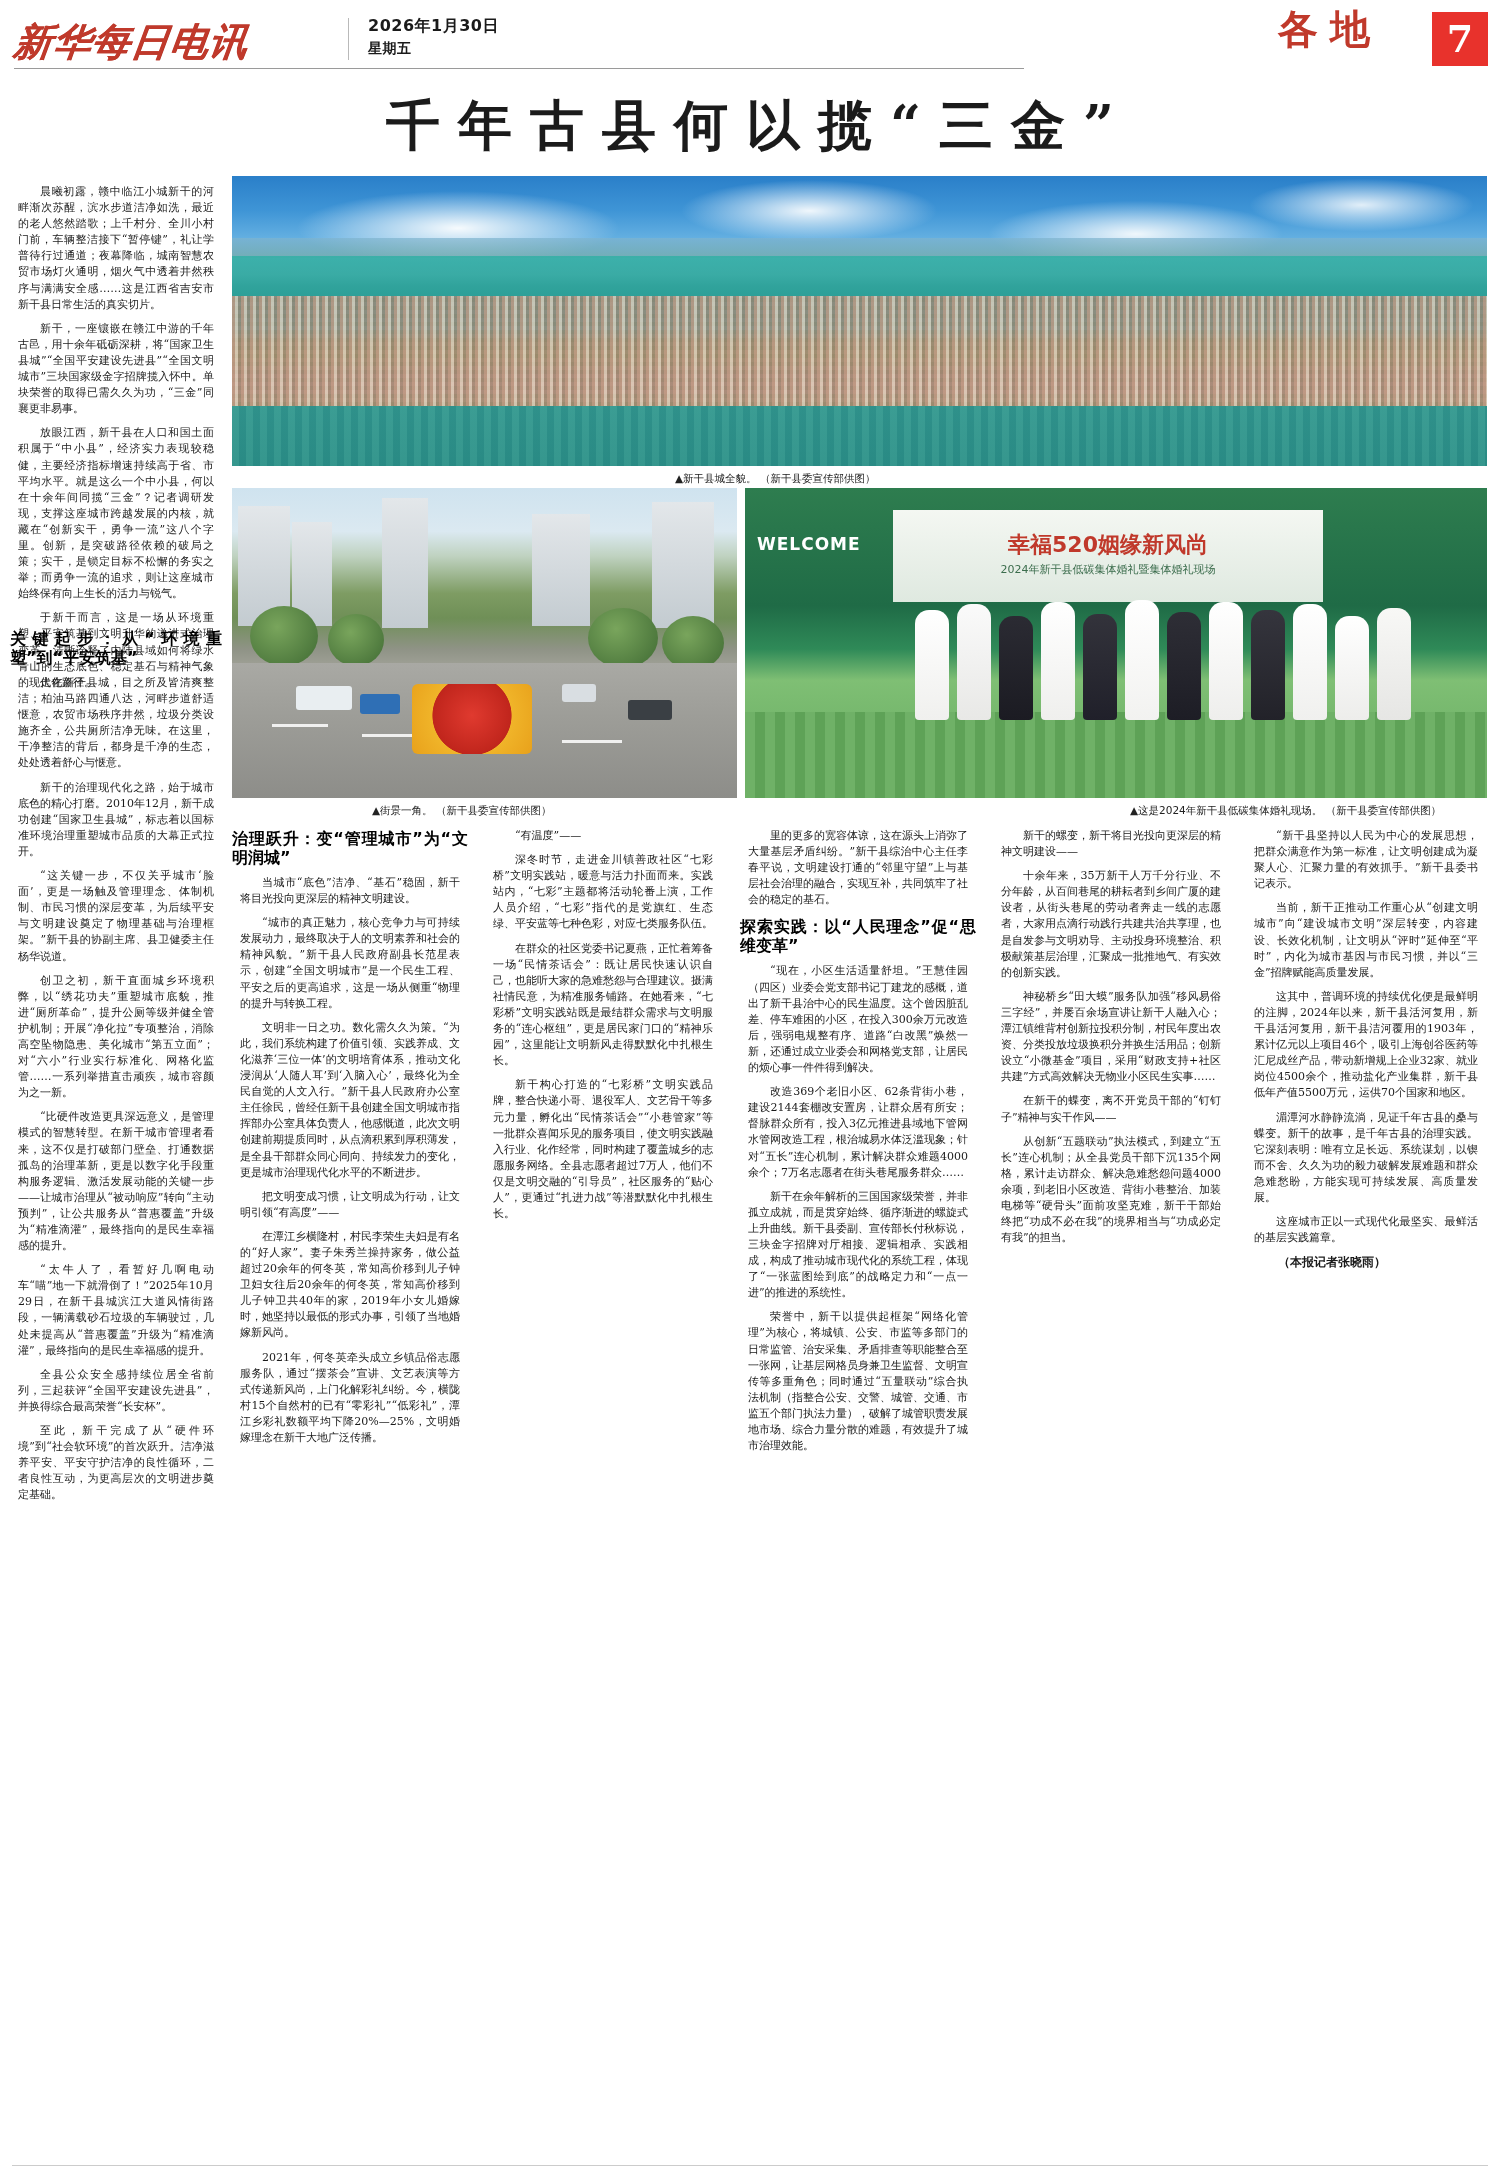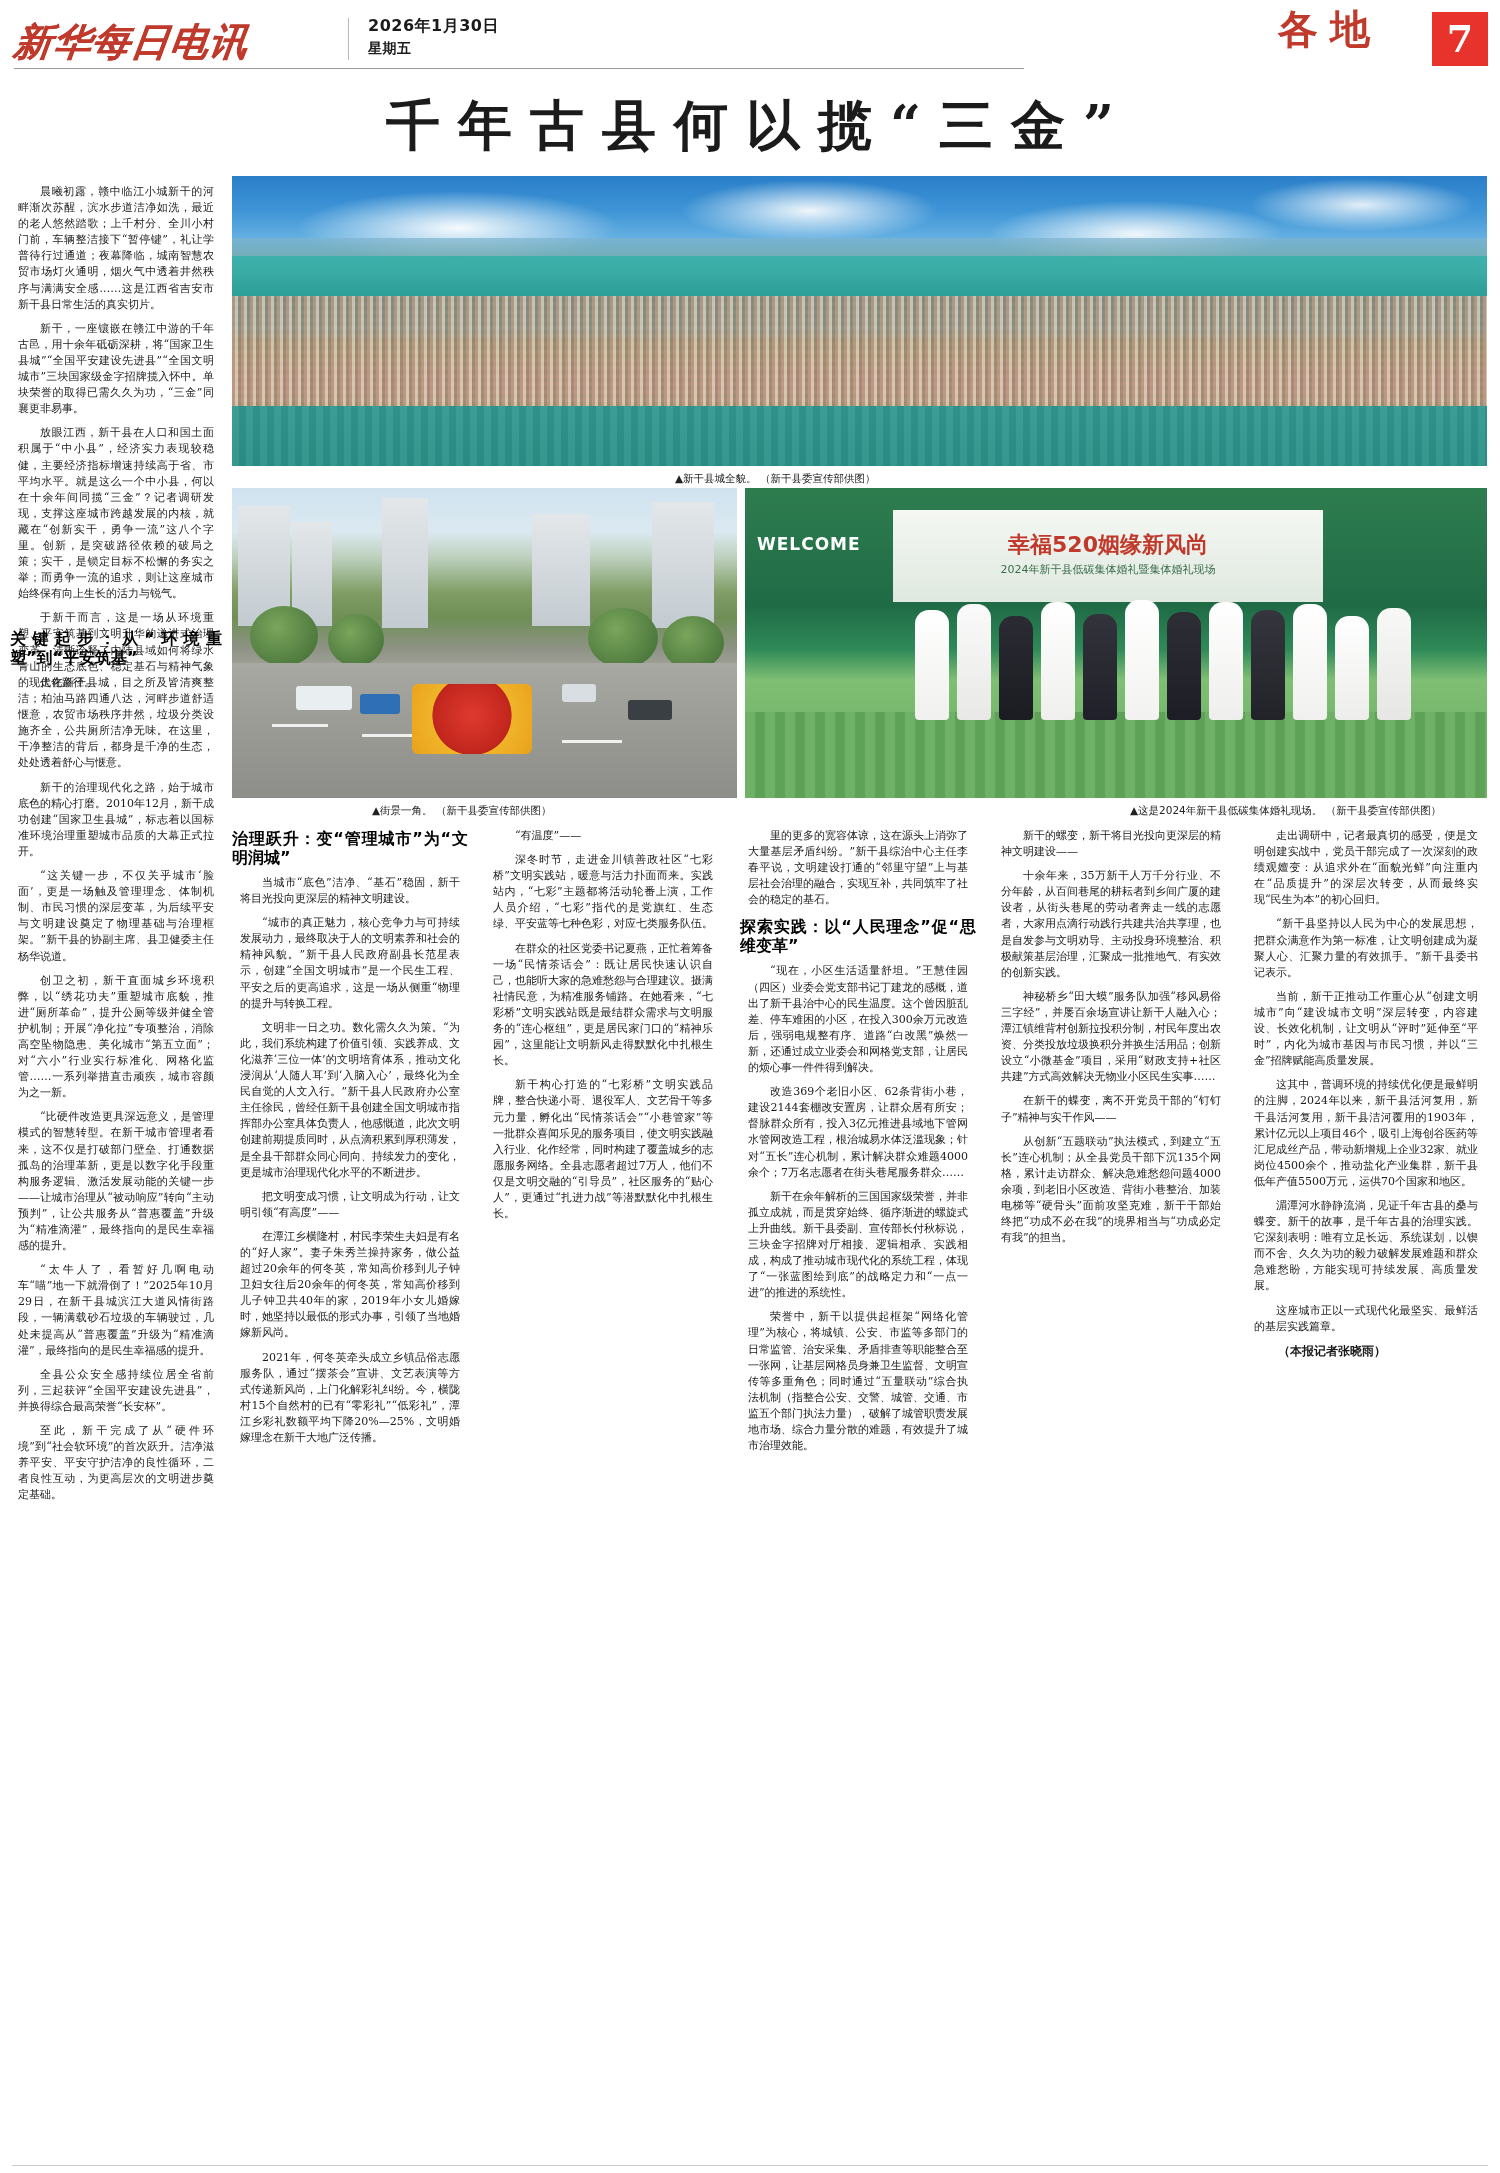--- a/index.html
+++ b/index.html
@@ -227,21 +227,20 @@
 
 <div id="col5" class="col">
   <p>新干的螺变，新干将目光投向更深层的精神文明建设——</p>
   <p>十余年来，35万新干人万千分行业、不分年龄，从百间巷尾的耕耘者到乡间广厦的建设者，从街头巷尾的劳动者奔走一线的志愿者，大家用点滴行动践行共建共治共享理，也是自发参与文明劝导、主动投身环境整治、积极献策基层治理，汇聚成一批推地气、有实效的创新实践。</p>
   <p>神秘桥乡“田大蟆”服务队加强“移风易俗三字经”，并屡百余场宣讲让新干人融入心；潭江镇维背村创新拉投积分制，村民年度出农资、分类投放垃圾换积分并换生活用品；创新设立“小微基金”项目，采用“财政支持+社区共建”方式高效解决无物业小区民生实事……</p>
   <p>在新干的蝶变，离不开党员干部的“钉钉子”精神与实干作风——</p>
   <p>从创新“五题联动”执法模式，到建立“五长”连心机制；从全县党员干部下沉135个网格，累计走访群众、解决急难愁怨问题4000余项，到老旧小区改造、背街小巷整治、加装电梯等“硬骨头”面前攻坚克难，新干干部始终把“功成不必在我”的境界相当与“功成必定有我”的担当。</p>
 </div>
 
 <div id="col6" class="col">
-  <p>走出调研中，记者最真切的感受，便是文明创建实战中，党员干部完成了一次深刻的政绩观嬗变：从追求外在“面貌光鲜”向注重内在“品质提升”的深层次转变，从而最终实现“民生为本”的初心回归。</p>
   <p>“新干县坚持以人民为中心的发展思想，把群众满意作为第一标准，让文明创建成为凝聚人心、汇聚力量的有效抓手。”新干县委书记表示。</p>
   <p>当前，新干正推动工作重心从“创建文明城市”向“建设城市文明”深层转变，内容建设、长效化机制，让文明从“评时”延伸至“平时”，内化为城市基因与市民习惯，并以“三金”招牌赋能高质量发展。</p>
   <p>这其中，普调环境的持续优化便是最鲜明的注脚，2024年以来，新干县活河复用，新干县活河复用，新干县洁河覆用的1903年，累计亿元以上项目46个，吸引上海创谷医药等汇尼成丝产品，带动新增规上企业32家、就业岗位4500余个，推动盐化产业集群，新干县低年产值5500万元，运供70个国家和地区。</p>
   <p>湄潭河水静静流淌，见证千年古县的桑与蝶变。新干的故事，是千年古县的治理实践。它深刻表明：唯有立足长远、系统谋划，以锲而不舍、久久为功的毅力破解发展难题和群众急难愁盼，方能实现可持续发展、高质量发展。</p>
   <p>这座城市正以一式现代化最坚实、最鲜活的基层实践篇章。</p>
   <p class="byline">（本报记者张晓雨）</p>
 </div>
 
 <div id="bottom-rule"></div>
 

